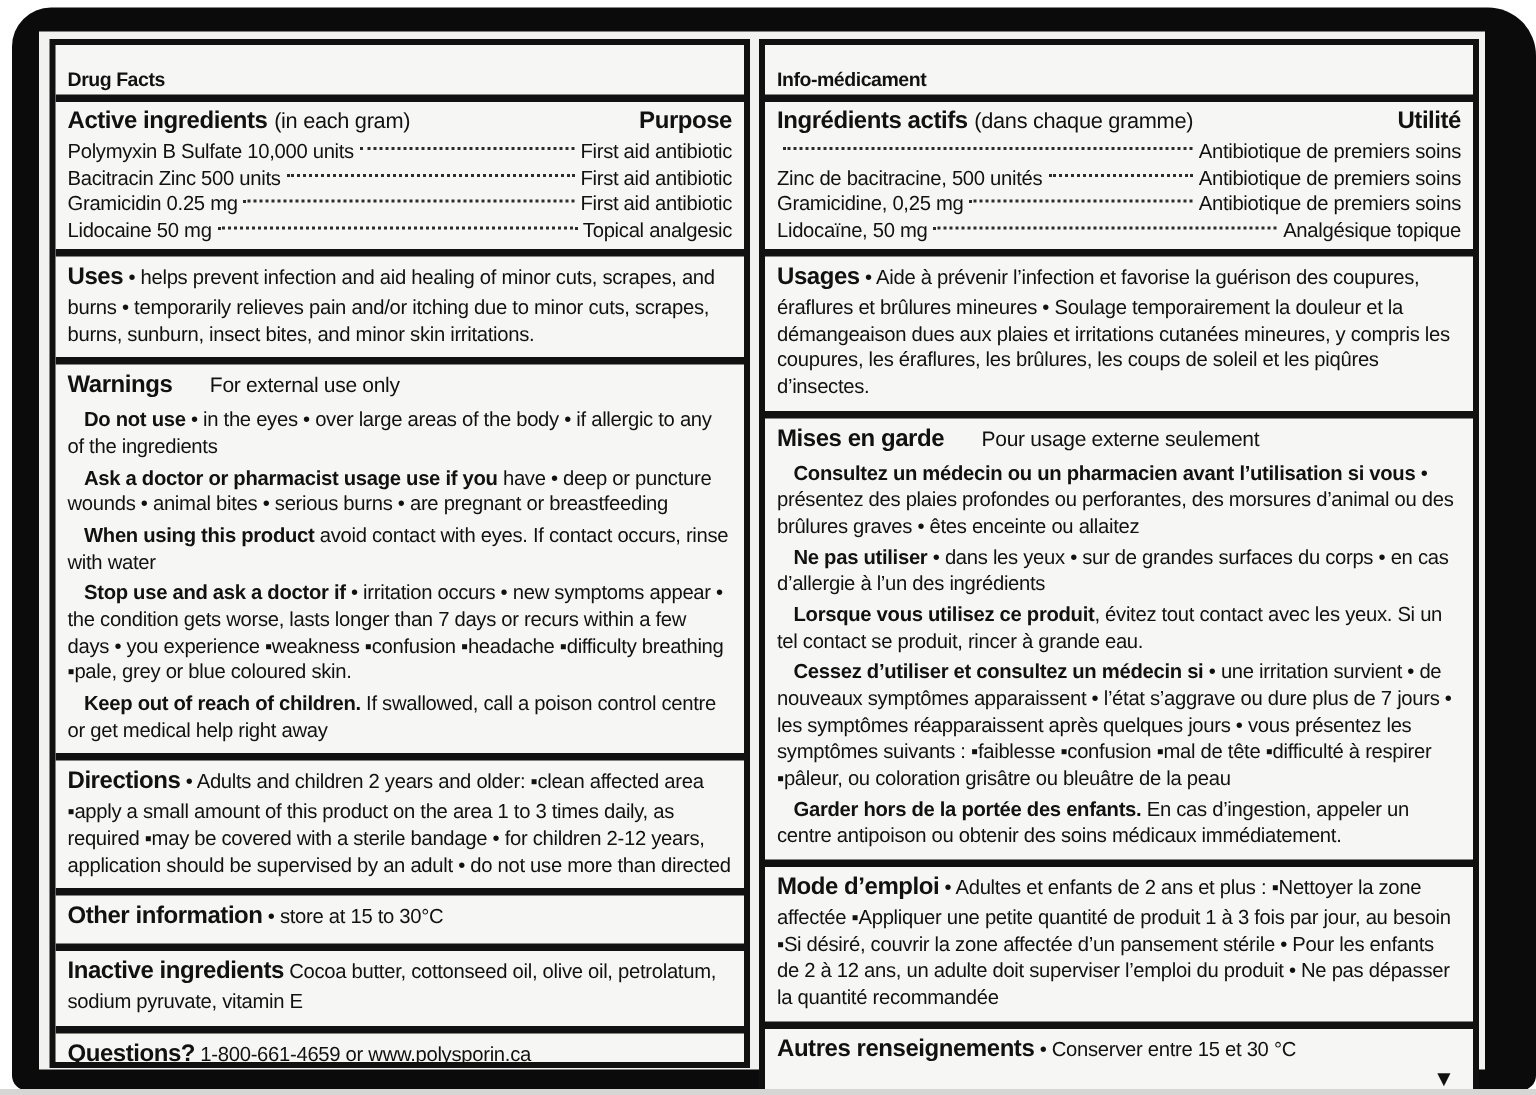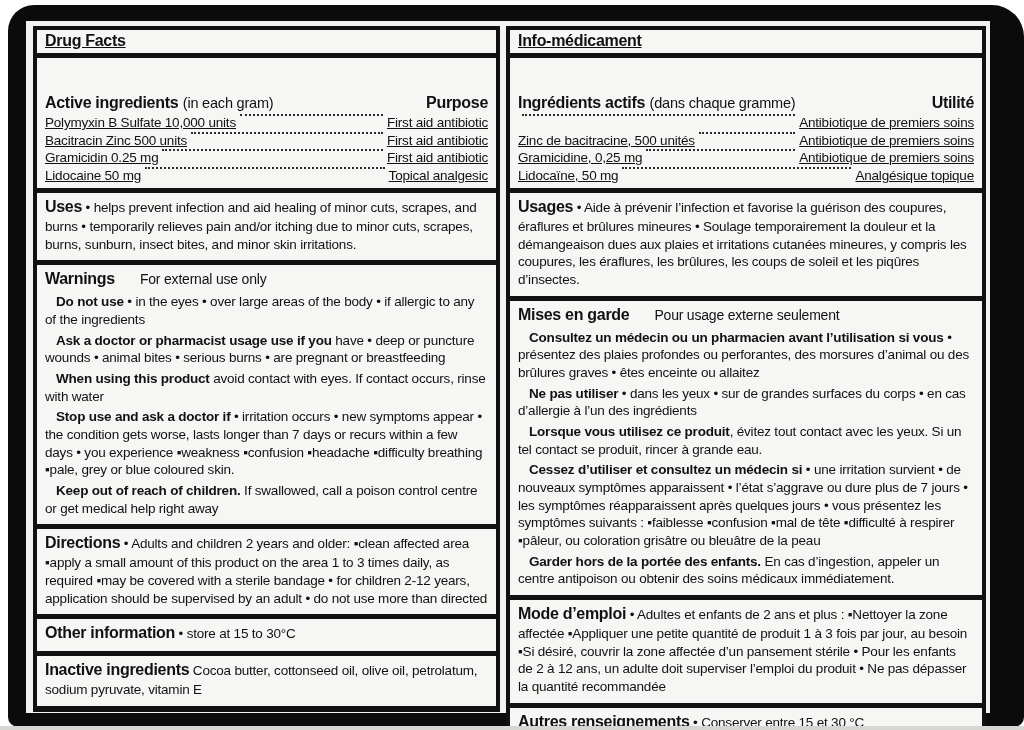--- a/index.html
+++ b/index.html
@@ -16,29 +16,29 @@
   .frame{position:absolute;left:8px;top:5px;width:1016px;height:722px;
     background:var(--frame);border-radius:26px 32px 10px 10px;z-index:1;}
   .panel{position:absolute;left:26px;top:21px;width:964px;height:692px;
     background:#f2f2f1;z-index:2;}
   .bottom-edge{position:absolute;left:0;bottom:0;width:1024px;height:4px;
     background:#d6d6d5;z-index:9;}
   .box{position:absolute;background:var(--paper);border:4px solid var(--ink);
     box-sizing:border-box;overflow:hidden;z-index:5;}
   .box-left{left:33px;top:26px;width:467px;height:686px;}
   .box-right{left:506px;top:26px;width:480px;height:712px;}
-  .hdr{font-weight:700;font-size:16px;letter-spacing:-0.3px;padding:2px 8px 3px;text-decoration:underline;}
+  .hdr{font-weight:700;font-size:13px;letter-spacing:-0.3px;padding:15px 8px 3px;}
   .section{border-top:5px solid var(--ink);padding:3px 8px 4px;}
   .ing-head{display:flex;justify-content:space-between;align-items:baseline;margin:1px 0 2px;}
-  .ing-title-wrap{white-space:nowrap;margin-top:32px;}
+  .ing-title-wrap{white-space:nowrap;}
   .note{font-size:14.5px;letter-spacing:-0.2px;}
   .t{font-weight:700;font-size:16px;letter-spacing:-0.3px;}
   .st{font-weight:400;font-size:14px;margin-left:25px;letter-spacing:-0.2px;}
   .b{font-weight:700;margin-left:11px;}
-  .ing-row{display:flex;align-items:flex-start;font-size:13.5px;line-height:17.5px;letter-spacing:-0.2px;text-decoration:underline;}
+  .ing-row{display:flex;align-items:center;font-size:13.5px;line-height:17.5px;letter-spacing:-0.2px;}
   .ing-row .nm{white-space:nowrap;}
   .ing-row .pp{white-space:nowrap;}
   .dots{flex:1 1 auto;min-width:8px;border-bottom:2px dotted #2c2c2c;margin:0 4px 3px 4px;}
   .para{margin:2px 0 3px;font-size:13.5px;line-height:1.31;letter-spacing:-0.2px;}
   .para:first-child{margin-top:1px;}
   .has-arrow{position:relative;min-height:52px;}
   .cont-arrow{position:absolute;right:12px;top:26px;font-size:15px;line-height:1;}
 </style>
 </head>
 <body>

